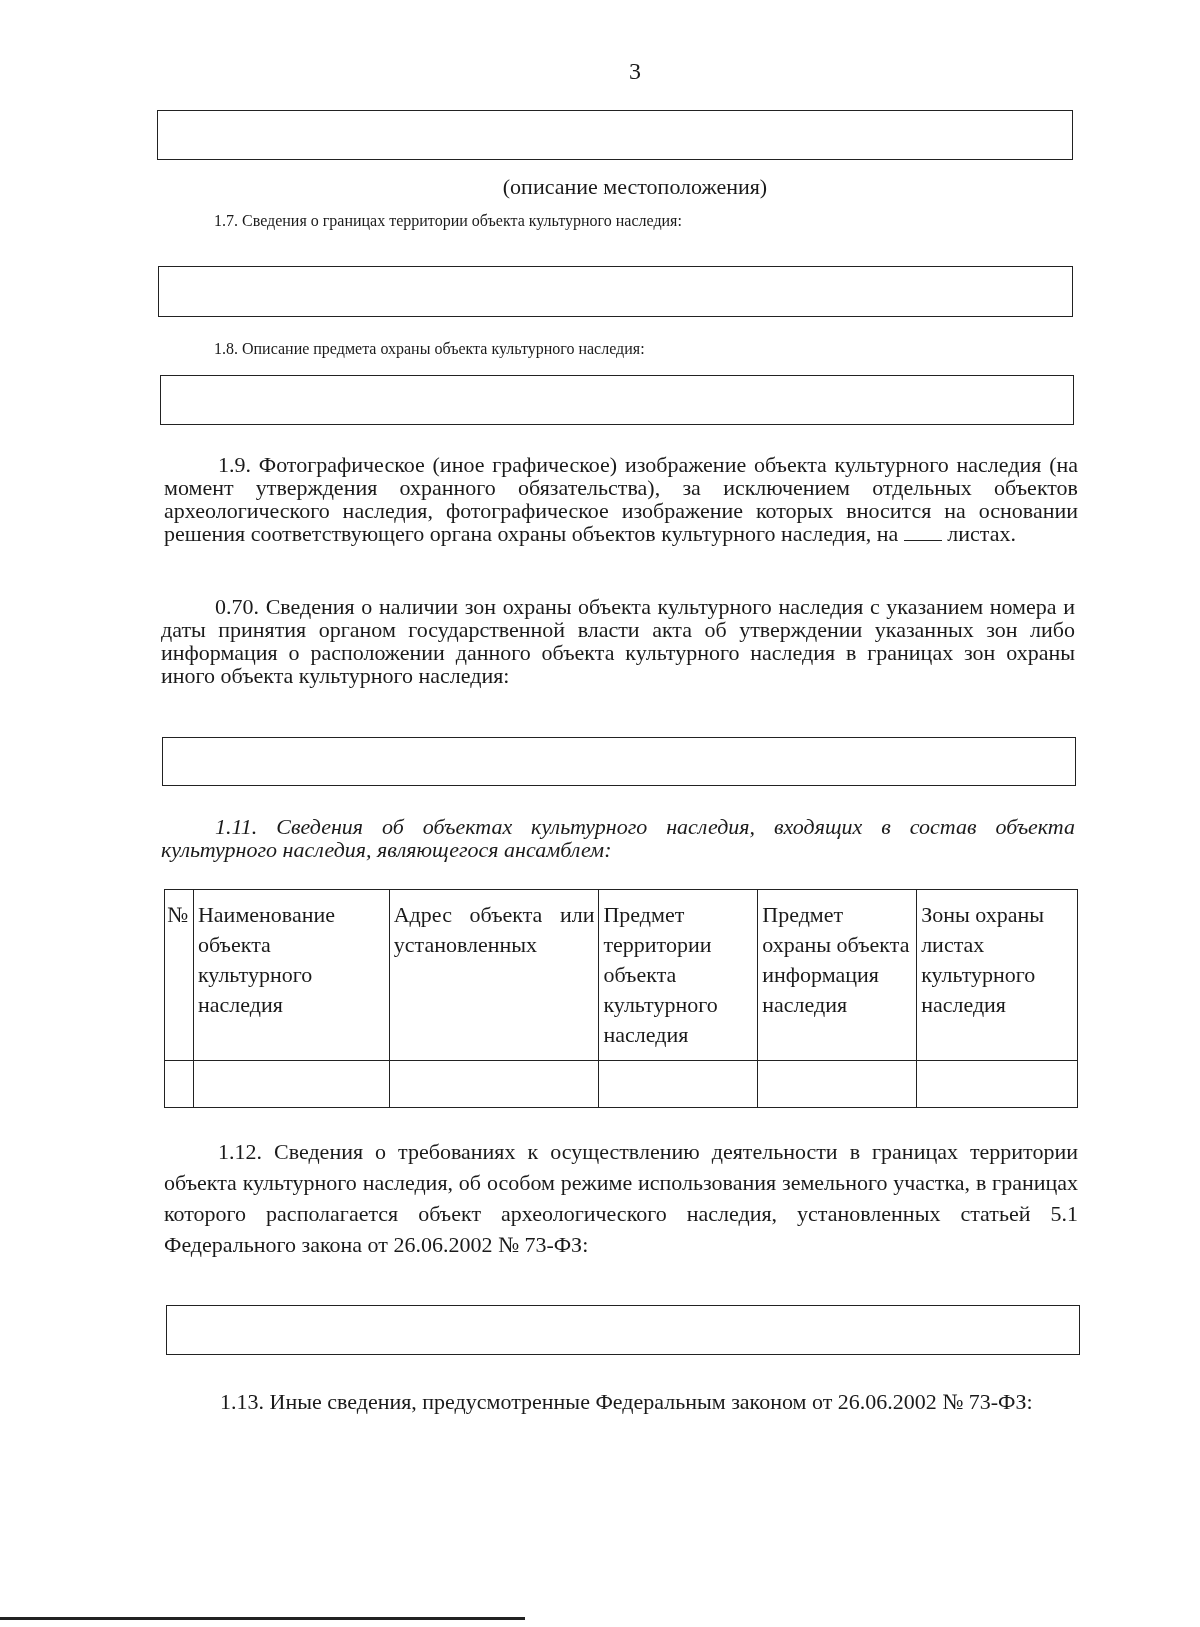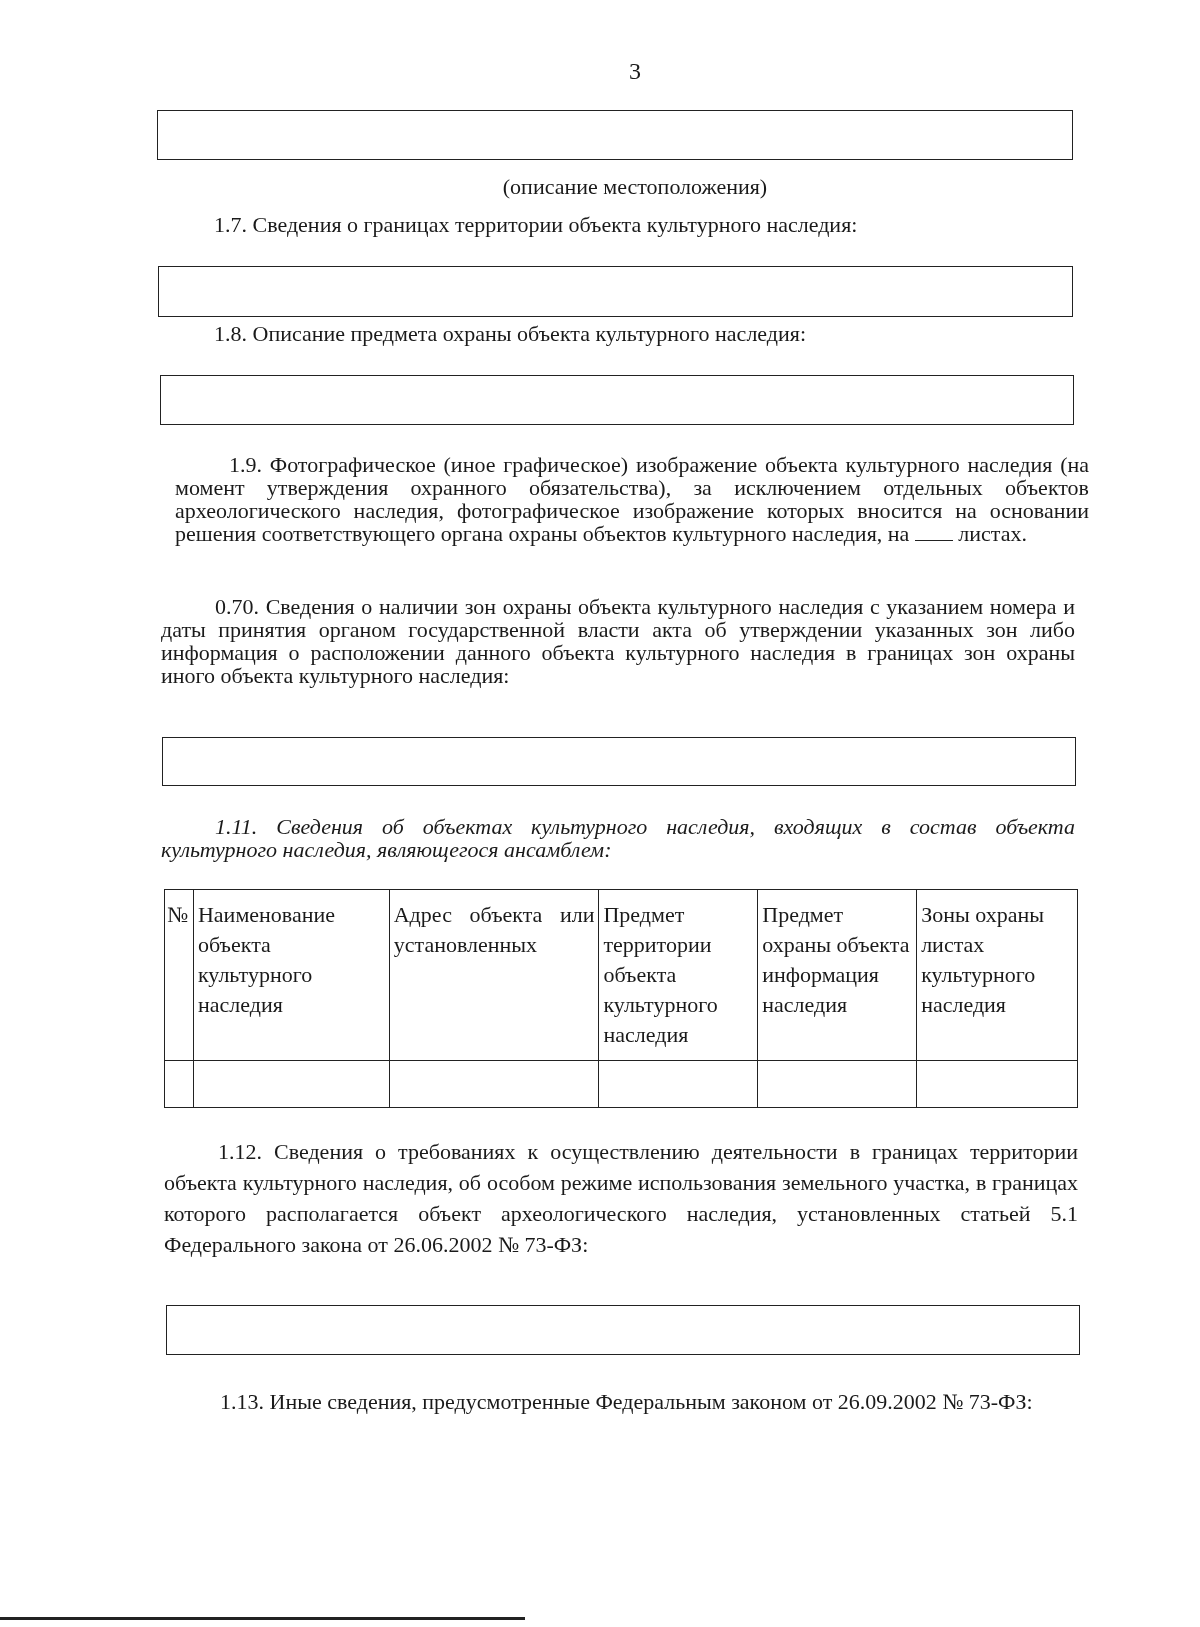--- a/index.html
+++ b/index.html
@@ -4,21 +4,21 @@
 <style>
   html, body { margin:0; padding:0; }
   body {
     width:1200px; height:1627px; background:#ffffff; position:relative; overflow:hidden;
     font-family:"Liberation Serif","DejaVu Serif",serif; color:#1a1a1a;
   }
   .abs { position:absolute; }
   .pagenum { left:0; width:1270px; top:58px; text-align:center; font-size:24px; }
   .box { border:1.5px solid #222; box-sizing:border-box; }
   .caption { left:0; width:1270px; text-align:center; font-size:22px; }
-  .heading-line { font-size:22px; }
+  .heading-line { font-size:16px; }
   .para {
     font-size:22px; line-height:23px; text-align:justify; text-align-last:left;
   }
   table.ens {
     border-collapse:collapse; font-size:22px; line-height:30px;
   }
   table.ens td { border:1.5px solid #222; vertical-align:top; padding:10px 4px 10px 4px; }
   table.ens tr.body td { height:30px; padding:8px 4px; }
   .rule-bottom { left:0; top:1617px; width:525px; height:3px; background:#222; }
   .blank { display:inline-block; width:38px; border-bottom:1.5px solid #222; height:18px; vertical-align:baseline; }
@@ -27,24 +27,24 @@
 <body>
 
 <div class="abs pagenum">3</div>
 
 <div class="abs box" style="left:157px; top:110px; width:916px; height:50px;"></div>
 <div class="abs caption" style="top:174px;">(описание местоположения)</div>
 
 <div class="abs heading-line" style="left:214px; top:212px;">1.7. Сведения о границах территории объекта культурного наследия:</div>
 <div class="abs box" style="left:158px; top:266px; width:915px; height:51px;"></div>
 
-<div class="abs heading-line" style="left:214px; top:321px;">1.8. Описание предмета охраны объекта культурного наследия:</div>
+<div class="abs heading-line" style="left:214px; top:340px;">1.8. Описание предмета охраны объекта культурного наследия:</div>
 <div class="abs box" style="left:160px; top:375px; width:914px; height:50px;"></div>
 
-<div class="abs para" style="left:175px; top:453px; width:914px; text-indent:54px;">
+<div class="abs para" style="left:164px; top:453px; width:914px; text-indent:54px;">
   <span>1.9. Фотографическое (иное графическое) изображение объекта культурного наследия (на момент утверждения охранного обязательства), за исключением отдельных объектов археологического наследия, фотографическое изображение которых вносится на основании решения соответствующего органа охраны объектов культурного наследия, на</span>
   <span class="blank"></span>
   <span>листах.</span>
 </div>
 
 <div class="abs para" style="left:161px; top:595px; width:914px; text-indent:54px;">0.70. Сведения о наличии зон охраны объекта культурного наследия с указанием номера и даты принятия органом государственной власти акта об утверждении указанных зон либо информация о расположении данного объекта культурного наследия в границах зон охраны иного объекта культурного наследия:</div>
 <div class="abs box" style="left:162px; top:737px; width:914px; height:49px;"></div>
 
 <div class="abs para" style="left:161px; top:815px; width:914px; text-indent:54px;font-style:italic;">1.11. Сведения об объектах культурного наследия, входящих в состав объекта культурного наследия, являющегося ансамблем:</div>
 
@@ -73,15 +73,15 @@
     <td></td>
     <td></td>
     <td></td>
   </tr>
 </tbody>
   </table>
 
 <div class="abs para" style="left:164px; top:1136px; width:914px; text-indent:54px; line-height:31px;">1.12. Сведения о требованиях к осуществлению деятельности в границах территории объекта культурного наследия, об особом режиме использования земельного участка, в границах которого располагается объект археологического наследия, установленных статьей 5.1 Федерального закона от 26.06.2002 № 73-ФЗ:</div>
 <div class="abs box" style="left:166px; top:1305px; width:914px; height:50px;"></div>
 
-<div class="abs para" style="left:166px; top:1386px; width:912px; text-indent:54px; line-height:31px; text-align-last:auto;">1.13. Иные сведения, предусмотренные Федеральным законом от 26.09.2002 № 73-ФЗ:</div>
+<div class="abs para" style="left:166px; top:1386px; width:912px; text-indent:54px; line-height:31px; text-align-last:auto;">1.13. Иные сведения, предусмотренные Федеральным законом от 26.06.2002 № 73-ФЗ:</div>
 
 <div class="abs rule-bottom"></div>
 
 </body></html>

